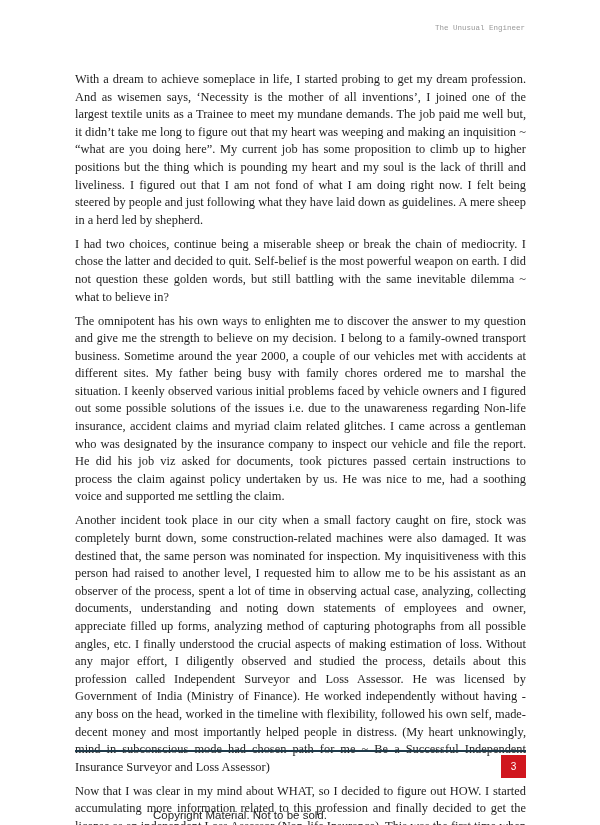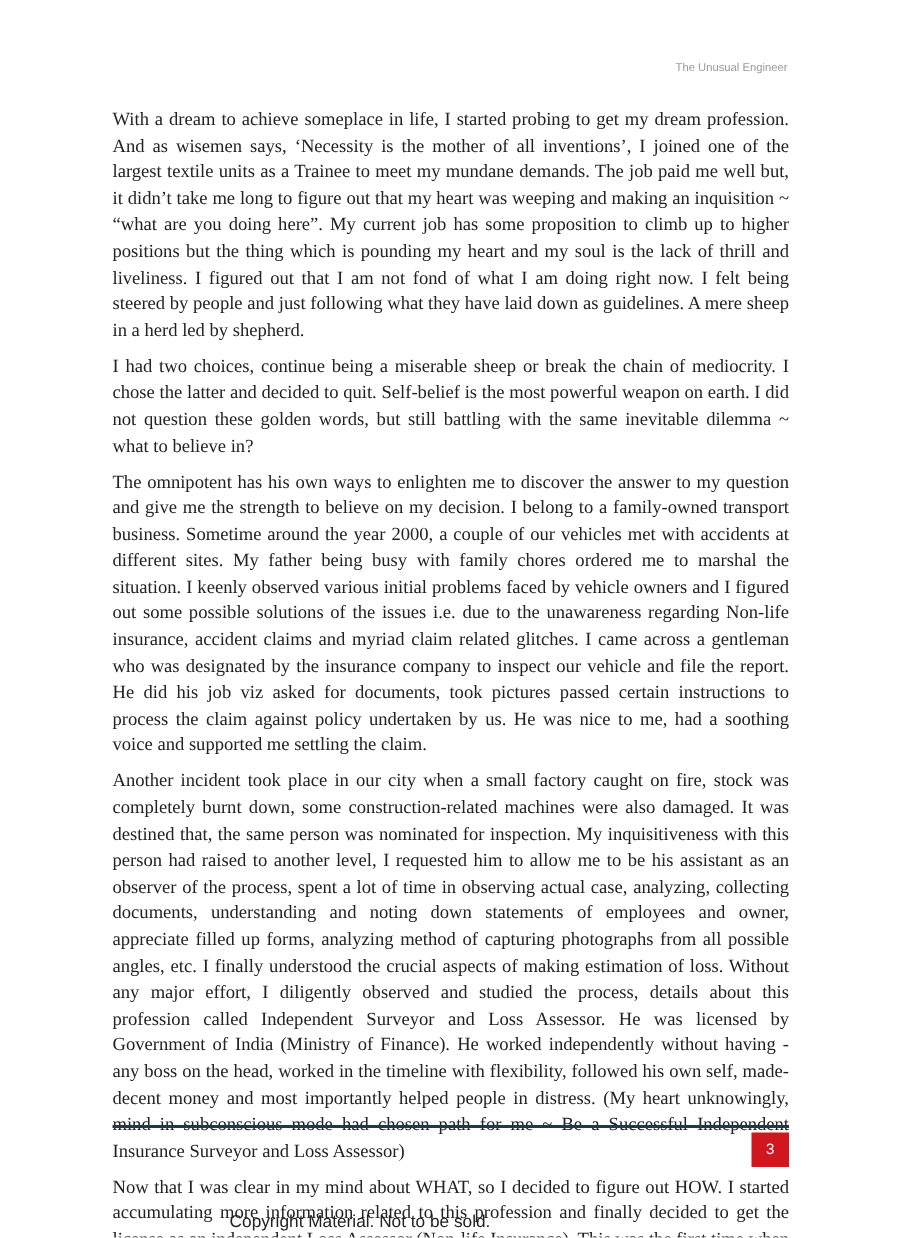--- a/index.html
+++ b/index.html
@@ -1,19 +1,19 @@
 <!DOCTYPE html>
 <html><head>
 <meta charset="utf-8">
 <style>
   html, body { margin:0; padding:0; background:#ffffff; }
   body { width:600px; height:825px; position:relative; overflow:hidden; }
   .running-head {
-    position:absolute; top:40px; right:75px;
-    font-family:Liberation Sans, sans-serif; font-size:7.5px; color:#9a9a9a;
+    position:absolute; top:24px; right:75px;
+    font-family:Liberation Mono, monospace; font-size:7.5px; color:#9a9a9a;
   }
   .body-text {
     position:absolute; left:75px; top:71px; width:451px;
     font-family:"Liberation Serif", serif; font-size:12.4px; line-height:17.6px;
     color:#222222; text-align:justify;
   }
   .body-text p { margin:0 0 6.4px 0; }
   .rule {
     position:absolute; left:75px; top:750px; width:451px; height:2px;
     background:#1f3a4a;

